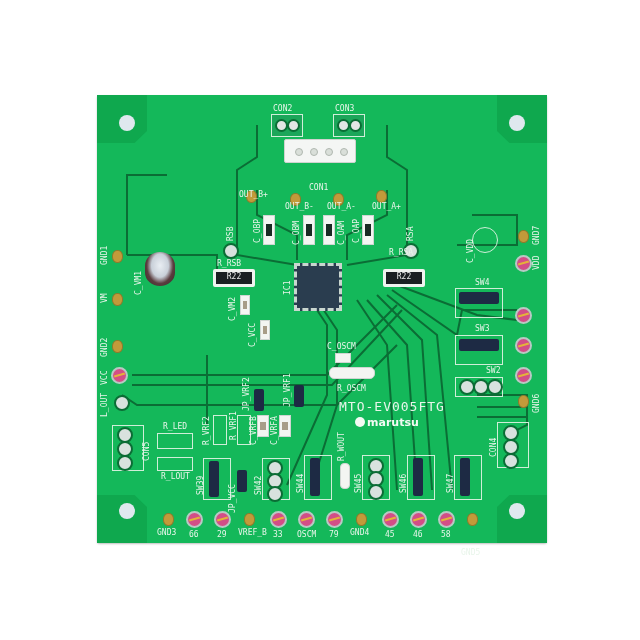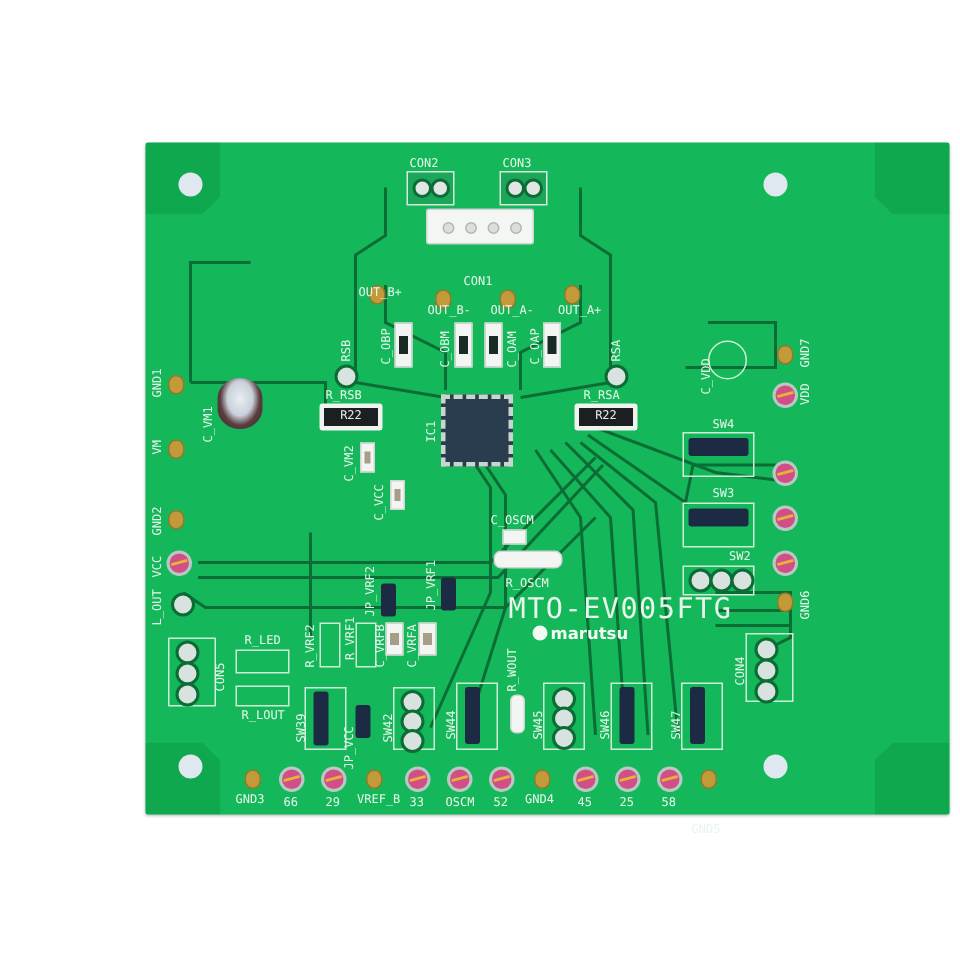--- a/index.html
+++ b/index.html
@@ -1,26 +1,26 @@
 <!DOCTYPE html>
 <html><head>
 <meta charset="utf-8">
 <style>
   html,body{margin:0;padding:0;background:#ffffff;}
   body{width:640px;height:640px;position:relative;overflow:hidden;font-family:"DejaVu Sans Mono","Liberation Mono",monospace;}
-  .board{position:absolute;left:97px;top:95px;width:536px;height:448px;background:#14b85a;border-radius:2px;box-shadow:0 1px 2px rgba(0,0,0,.25);}
+  .board{position:absolute;left:97px;top:95px;width:450px;height:448px;background:#14b85a;border-radius:2px;box-shadow:0 1px 2px rgba(0,0,0,.25);}
   .corner{position:absolute;width:50px;height:48px;background:#0fa84e;}
   .corner.tl{left:0;top:0;clip-path:polygon(0 0,100% 0,100% 75%,75% 100%,0 100%);}
   .corner.tr{right:0;top:0;clip-path:polygon(0 0,100% 0,100% 100%,25% 100%,0 75%);}
   .corner.bl{left:0;bottom:0;clip-path:polygon(0 0,75% 0,100% 25%,100% 100%,0 100%);}
   .corner.br{right:0;bottom:0;clip-path:polygon(25% 0,100% 0,100% 100%,0 100%,0 25%);}
   .hole{position:absolute;width:16px;height:16px;border-radius:50%;background:#dfe8ee;}
   .silk{position:absolute;color:#e8f5ea;font-size:8px;line-height:8px;white-space:nowrap;letter-spacing:0;}
   .silk.v{transform:rotate(-90deg);transform-origin:left top;}
-  .silk.big{font-size:19px;line-height:13px;letter-spacing:1px;}
+  .silk.big{font-size:13px;line-height:13px;letter-spacing:1px;}
   .logo{position:absolute;color:#f2fbf3;font-family:"DejaVu Sans","Liberation Sans",sans-serif;font-weight:bold;font-size:11px;}
   .logo .mark{display:inline-block;width:10px;height:10px;border-radius:50%;background:#f2fbf3;margin-right:2px;vertical-align:-1px;}
   .tp-red{position:absolute;width:13px;height:13px;border-radius:50%;background:#d24e87;border:2px solid #b8c9c4;box-sizing:content-box;}
   .tp-red::after{content:"";position:absolute;left:1px;top:5px;width:11px;height:2px;background:#e4b33a;transform:rotate(-15deg);}
   .tp-gold{position:absolute;width:9px;height:11px;border-radius:45%;background:#c29a3a;border:1px solid #8b7b2c;}
   .outline{position:absolute;border:1.5px solid #cfeed8;box-sizing:border-box;}
   .jumper{position:absolute;background:#1d2a44;border-radius:2px;}
   .pad-round{position:absolute;width:12px;height:12px;border-radius:50%;background:#d8e2de;border:2px solid #0b6d35;}
   .smd{position:absolute;background:#f3f5f2;border:1px solid #cfd6d2;box-sizing:border-box;}
   .smd .body{position:absolute;left:2px;right:2px;top:30%;bottom:30%;background:#a89d88;}
@@ -119,21 +119,21 @@
   <div class="silk v" style="left:241px;top:150px">C_OAM</div>
   <div class="silk v" style="left:256px;top:148px">C_OAP</div>
 
   <div class="pad-round" style="left:126px;top:148px"></div>
   <div class="silk v" style="left:130px;top:146px">RSB</div>
   <div class="silk" style="left:120px;top:165px">R_RSB</div>
   <div class="res" style="left:116px;top:174px;width:42px;height:18px">R22</div>
 
   <div class="pad-round" style="left:306px;top:148px"></div>
   <div class="silk v" style="left:310px;top:146px">RSA</div>
-  <div class="silk" style="left:292px;top:165px">R_RSA</div>
+  <div class="silk" style="left:292px;top:154px">R_RSA</div>
   <div class="res" style="left:286px;top:174px;width:42px;height:18px">R22</div>
 
   <div class="ic" style="left:197px;top:168px;width:48px;height:48px"></div>
   <div class="silk v" style="left:187px;top:200px">IC1</div>
 
   <div class="tp-gold" style="left:15px;top:155px"></div>
   <div class="silk v" style="left:4px;top:170px">GND1</div>
   <div class="tp-gold" style="left:15px;top:198px"></div>
   <div class="silk v" style="left:4px;top:208px">VM</div>
   <div class="tp-gold" style="left:15px;top:245px"></div>
@@ -262,19 +262,19 @@
   <div class="tp-red" style="left:313px;top:416px"></div>
   <div class="tp-red" style="left:341px;top:416px"></div>
   <div class="tp-gold" style="left:370px;top:418px"></div>
 
   <div class="silk" style="left:60px;top:434px">GND3</div>
   <div class="silk" style="left:92px;top:436px">66</div>
   <div class="silk" style="left:120px;top:436px">29</div>
   <div class="silk" style="left:141px;top:434px">VREF_B</div>
   <div class="silk" style="left:176px;top:436px">33</div>
   <div class="silk" style="left:200px;top:436px">OSCM</div>
-  <div class="silk" style="left:232px;top:436px">52</div>
+  <div class="silk" style="left:232px;top:436px">79</div>
   <div class="silk" style="left:253px;top:434px">GND4</div>
   <div class="silk" style="left:288px;top:436px">45</div>
-  <div class="silk" style="left:316px;top:436px">25</div>
+  <div class="silk" style="left:316px;top:436px">46</div>
   <div class="silk" style="left:344px;top:436px">58</div>
   <div class="silk" style="left:364px;top:454px">GND5</div>
 </div>
 
 </body></html>

